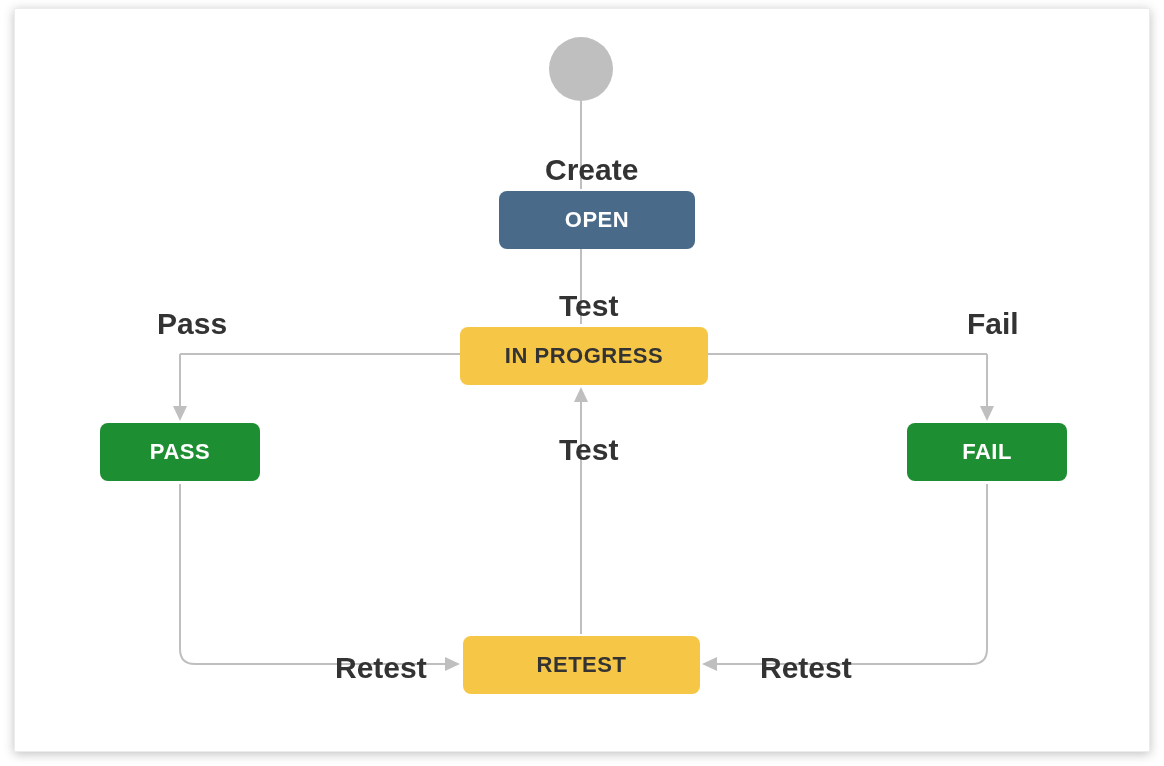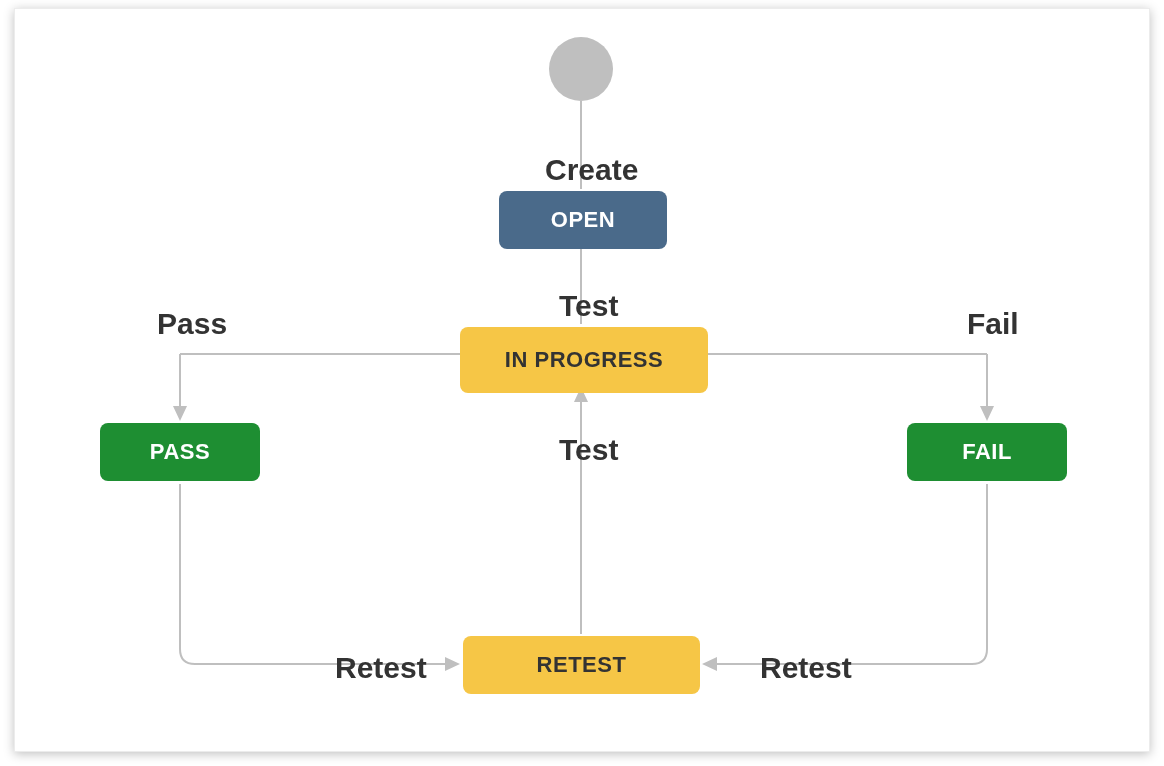--- a/index.html
+++ b/index.html
@@ -48,25 +48,25 @@
 
       <path class="ln" d="M972 475 L972 640 Q972 655 957 655 L702 655"></path>
       <polygon class="arr" points="687,655 702,648 702,662"></polygon>
 
       <line class="ln" x1="566" y1="625" x2="566" y2="392"></line>
       <polygon class="arr" points="566,378 559,393 573,393"></polygon>
     </svg>
 
     <div class="start-dot" style="left:534px;top:28px;width:64px;height:64px;"></div>
 
-    <div class="state-box state-open" style="left:484px;top:182px;width:168px;height:58px;">
+    <div class="state-box state-open" style="left:484px;top:182px;width:196px;height:58px;">
       <span>OPEN</span>
     </div>
 
-    <div class="state-box state-inprog" style="left:445px;top:318px;width:248px;height:66px;">
+    <div class="state-box state-inprog" style="left:445px;top:318px;width:248px;height:58px;">
       <span>IN PROGRESS</span>
     </div>
 
     <div class="state-box state-pass" style="left:85px;top:414px;width:160px;height:58px;">
       <span>PASS</span>
     </div>
 
     <div class="state-box state-fail" style="left:892px;top:414px;width:160px;height:58px;">
       <span>FAIL</span>
     </div>

